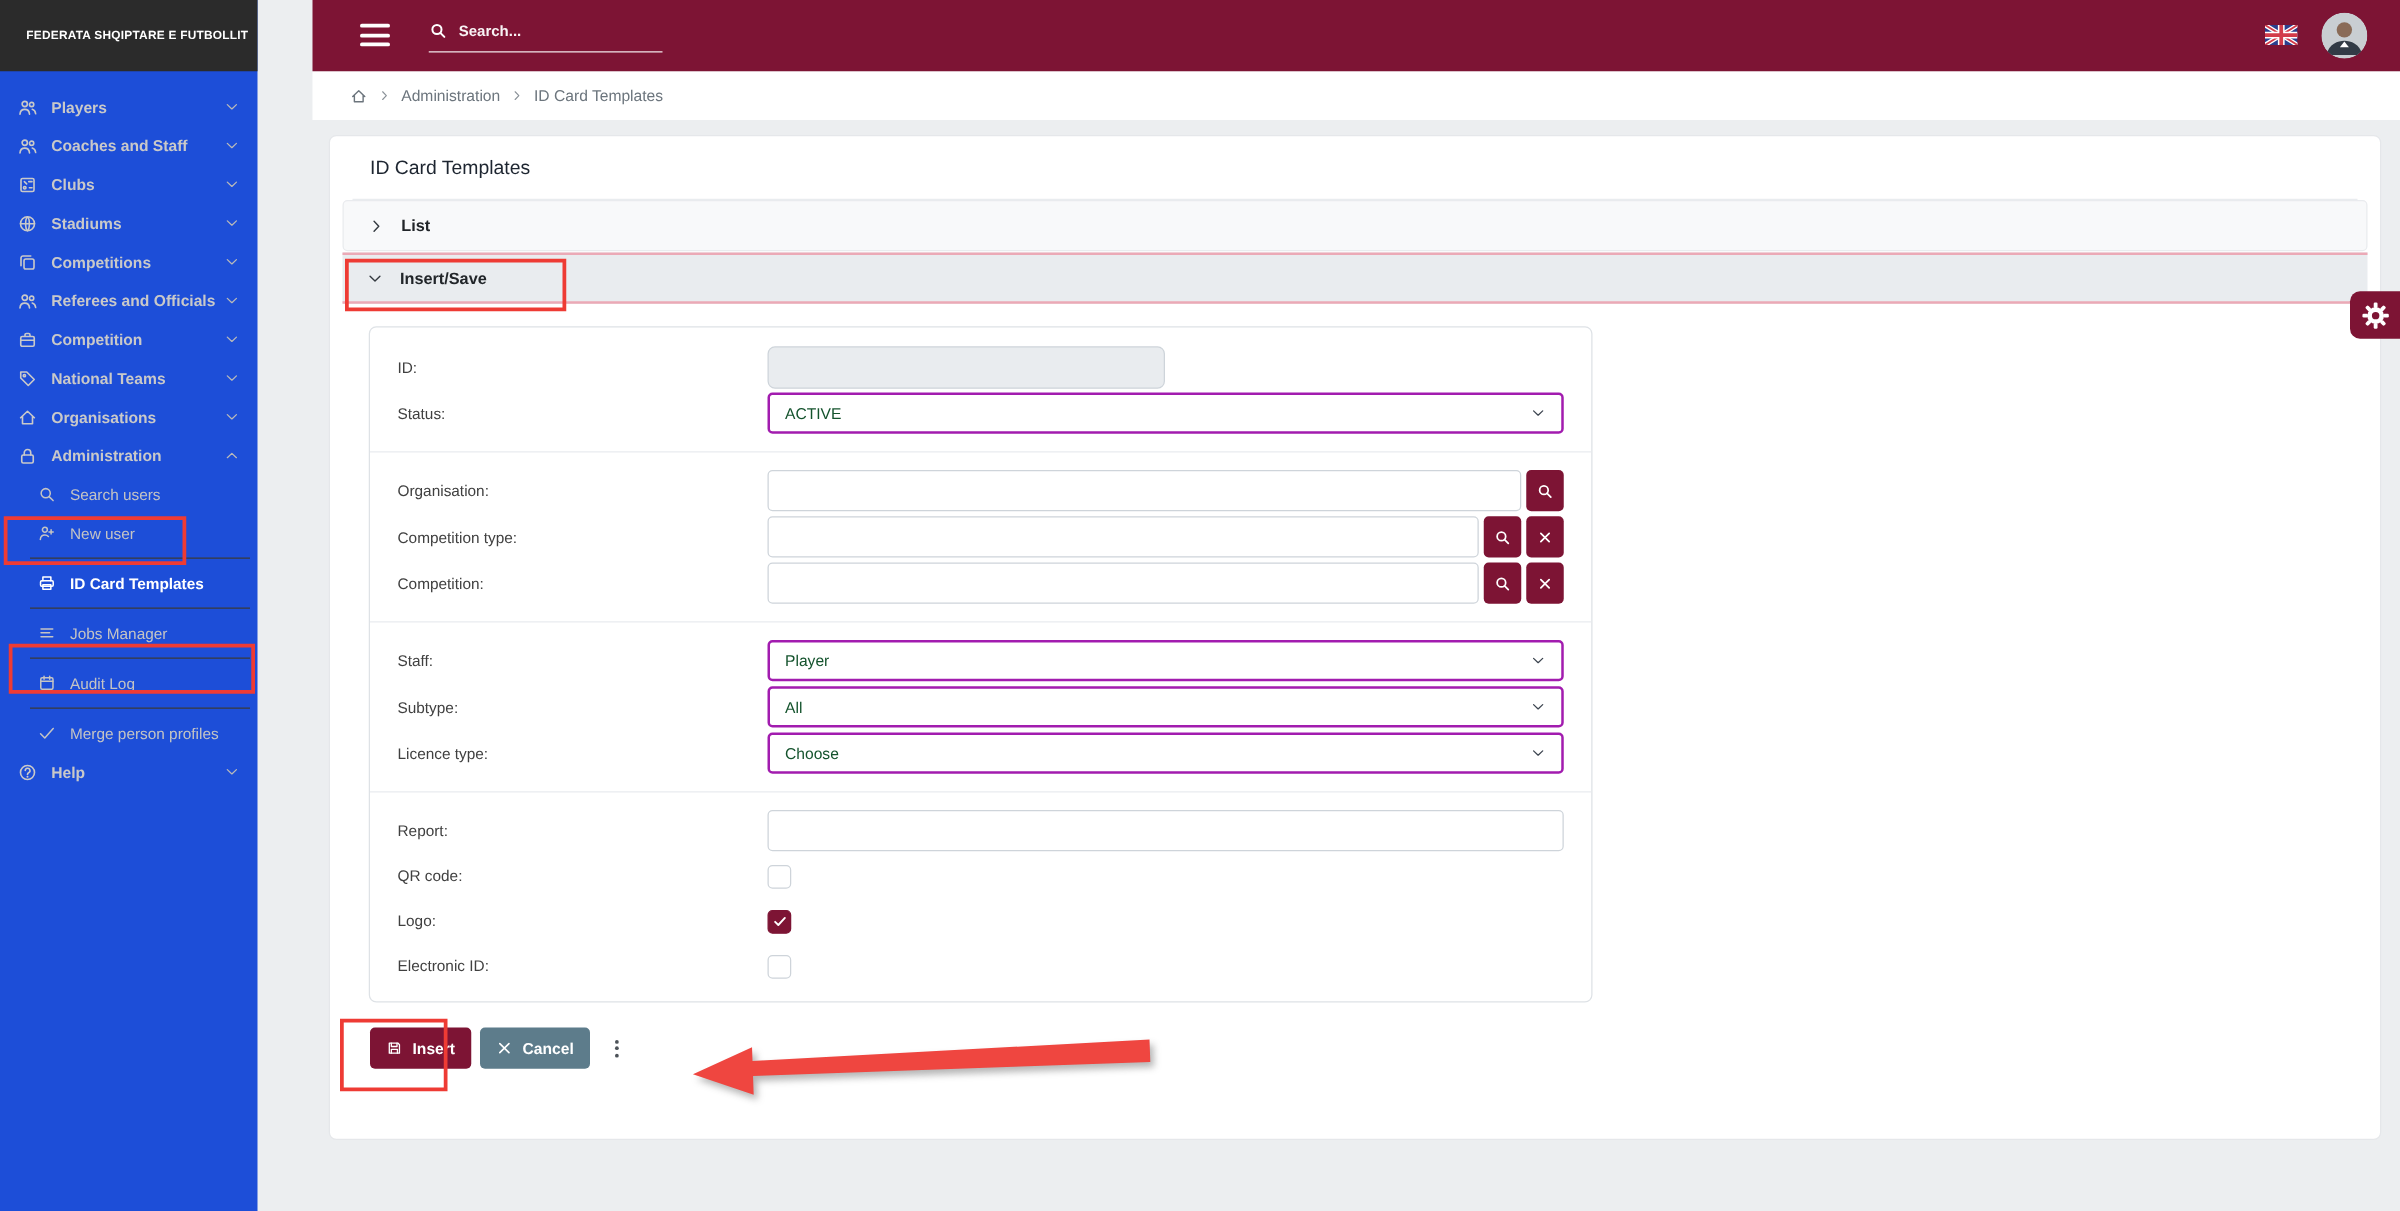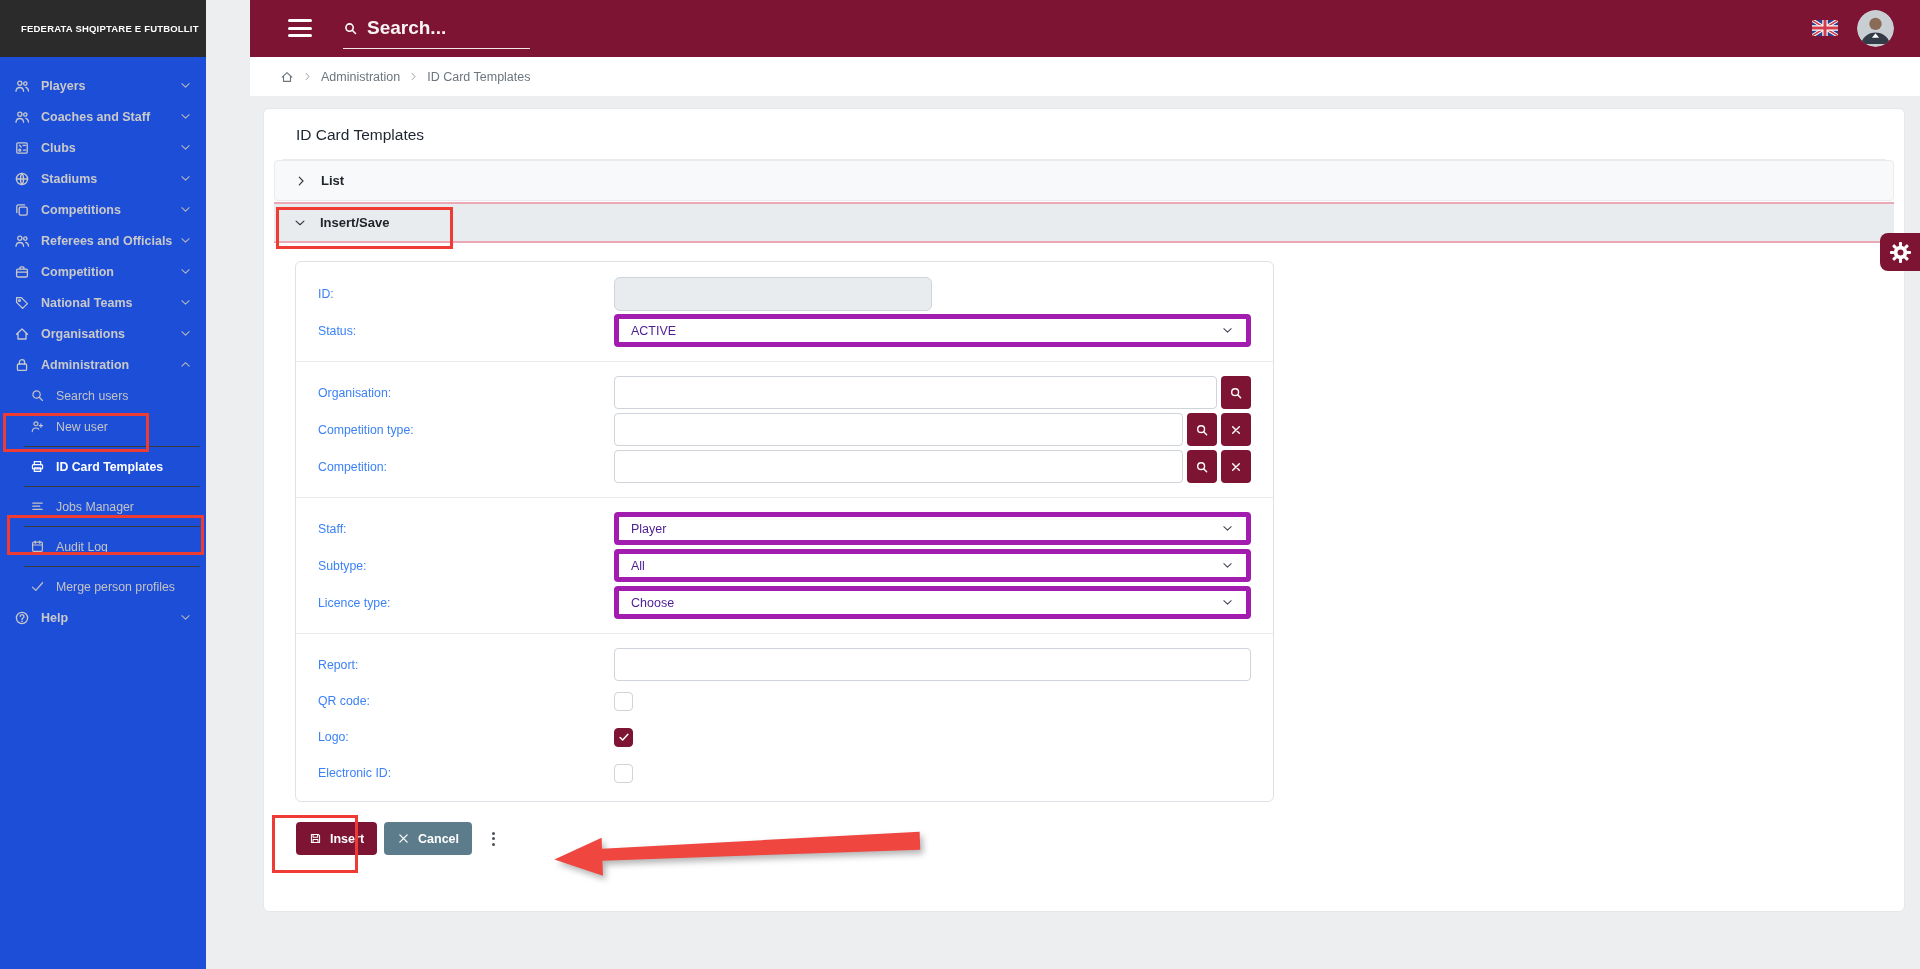--- a/index.html
+++ b/index.html
@@ -25,21 +25,21 @@
   .nav-sub .ni { width:15px; height:15px; flex:0 0 15px; }
   .nav-item.active { color:#ffffff; font-weight:bold; }
   .sub-div { height:1px; background:#3a3a3a; margin:4px 6px 4px 24px; }
 
   
   .topbar { position:absolute; left:250px; right:0; top:0; height:57px; background:#7d1434; z-index:6; }
   .hamburger { position:absolute; left:38px; top:19px; width:24px; cursor:pointer; }
   .hamburger i { display:block; height:3px; background:#fff; border-radius:2px; margin-bottom:4.5px; }
   .search-wrap { position:absolute; left:93px; top:17px; width:187px; display:flex; align-items:center; gap:9px;
                  border-bottom:1px solid rgba(255,255,255,.9); padding-bottom:9px; color:#fff; }
-  .search-wrap input { background:transparent; border:none; outline:none; color:#fff; font-size:19px;
+  .search-wrap input { background:transparent; border:none; outline:none; color:#fff; font-size:12px;
                        font-weight:bold; width:140px; font-family:"Liberation Sans",sans-serif; }
   .search-wrap input::placeholder { color:rgba(255,255,255,.95); }
   .flag { position:absolute; right:82px; top:20px; cursor:pointer; }
   .avatar { position:absolute; right:26px; top:10px; width:37px; height:37px; border-radius:50%; overflow:hidden; cursor:pointer; }
 
   
   .bc-bar { position:absolute; left:250px; right:0; top:57px; height:39px; background:#fff;
             display:flex; align-items:center; padding-left:30px; gap:8px; color:#6c757d; font-size:12.5px; z-index:4; }
   .bc-sep { width:11px; height:11px; color:#8a9198; }
   .bc-link { cursor:pointer; }
@@ -52,32 +52,32 @@
   .acc { height:41px; display:flex; align-items:center; gap:13px; padding:0 19px;
          font-size:13px; font-weight:bold; color:#212529; cursor:pointer; }
   .acc .chev { width:14px; height:14px; color:#343a40; }
   .acc-list { background:#f8f9fa; border:1px solid #e9ebee; border-radius:4px; }
   .acc-insert { margin-top:1px; background:#e9ecef; border-top:2px solid #eba9b6; border-bottom:2px solid #eba9b6; }
 
   
   .form-box { margin:18px 0 0 21px; width:979px; border:1px solid #dee2e6; border-radius:6px;
               background:#fff; padding:13px 22px 10px; }
   .frow { display:flex; align-items:center; height:37px; }
-  .flabel { width:296px; font-size:12.3px; color:#3b82f6; flex:0 0 296px; }
+  .flabel { width:296px; font-size:12.3px; color:#404040; flex:0 0 296px; }
   .f-divider { height:1px; background:#e9ecef; margin:12px -22px; }
   .inp { height:33px; border:1px solid #ced4da; border-radius:4px; background:#fff; font-size:12.5px;
          padding:0 10px; color:#212529; outline:none; font-family:"Liberation Sans",sans-serif; }
   .inp:disabled { background:#e9ecef; }
   .inp-id { width:318px; height:34px; border-radius:6px; }
   .inp-org { width:610px; }
   .inp-comp { width:576px; }
   .inp-full { width:647px; }
-  .sel { width:647px; height:33px; border:5px solid #a21caf; border-radius:4px; background:#fff;
+  .sel { width:647px; height:33px; border:2px solid #a21caf; border-radius:4px; background:#fff;
          display:flex; align-items:center; justify-content:space-between; padding:0 12px;
-         font-size:12.5px; color:#4c1d95; cursor:pointer; }
+         font-size:12.5px; color:#14532d; cursor:pointer; }
   .sel .chev { width:13px; height:13px; color:#3e4651; }
   .sqbtn { width:30px; height:33px; margin-left:4px; border-radius:4px; background:#7d1434; border:none;
            display:flex; align-items:center; justify-content:center; cursor:pointer; flex:0 0 30px; }
   .sqbtn svg { width:14px; height:14px; color:#fff; stroke-width:1.6; }
   .checkbox { width:19px; height:19px; border:1px solid #ced4da; border-radius:4px; background:#fff;
               cursor:pointer; display:flex; align-items:center; justify-content:center; }
   .checkbox.checked { background:#7d1434; border-color:#7d1434; }
   .checkbox svg { width:12px; height:12px; color:#fff; stroke-width:2; }
 
   

